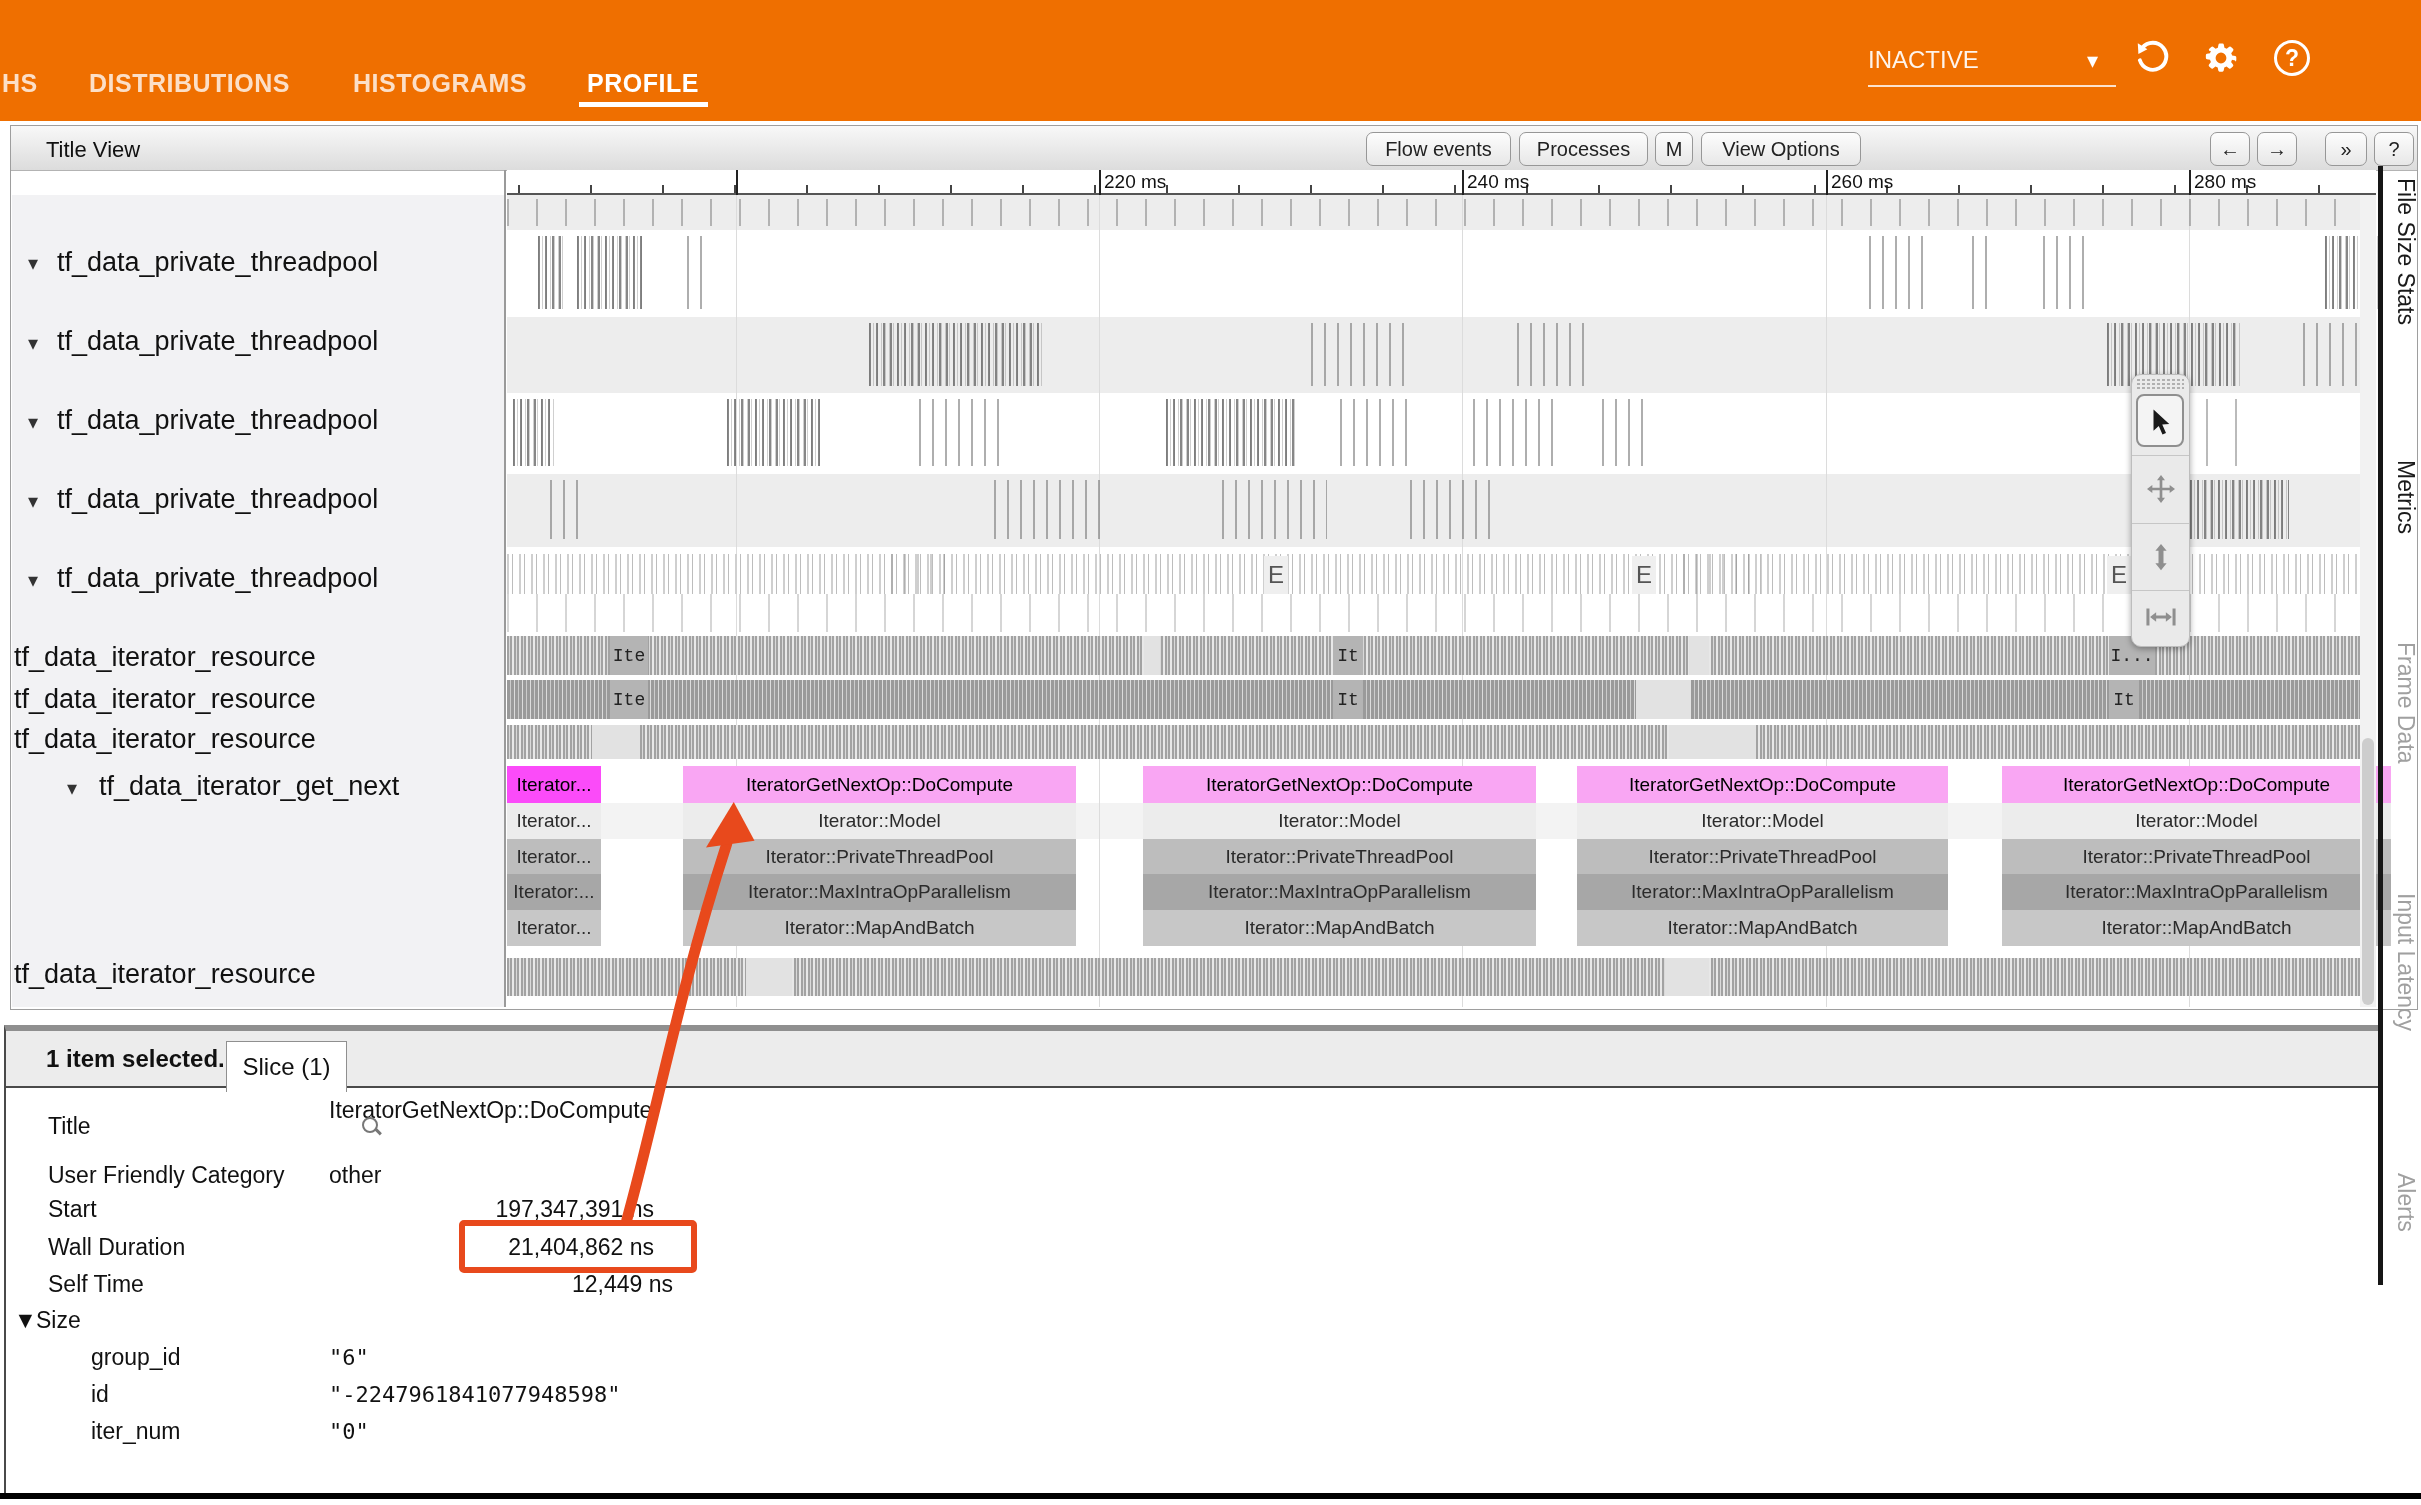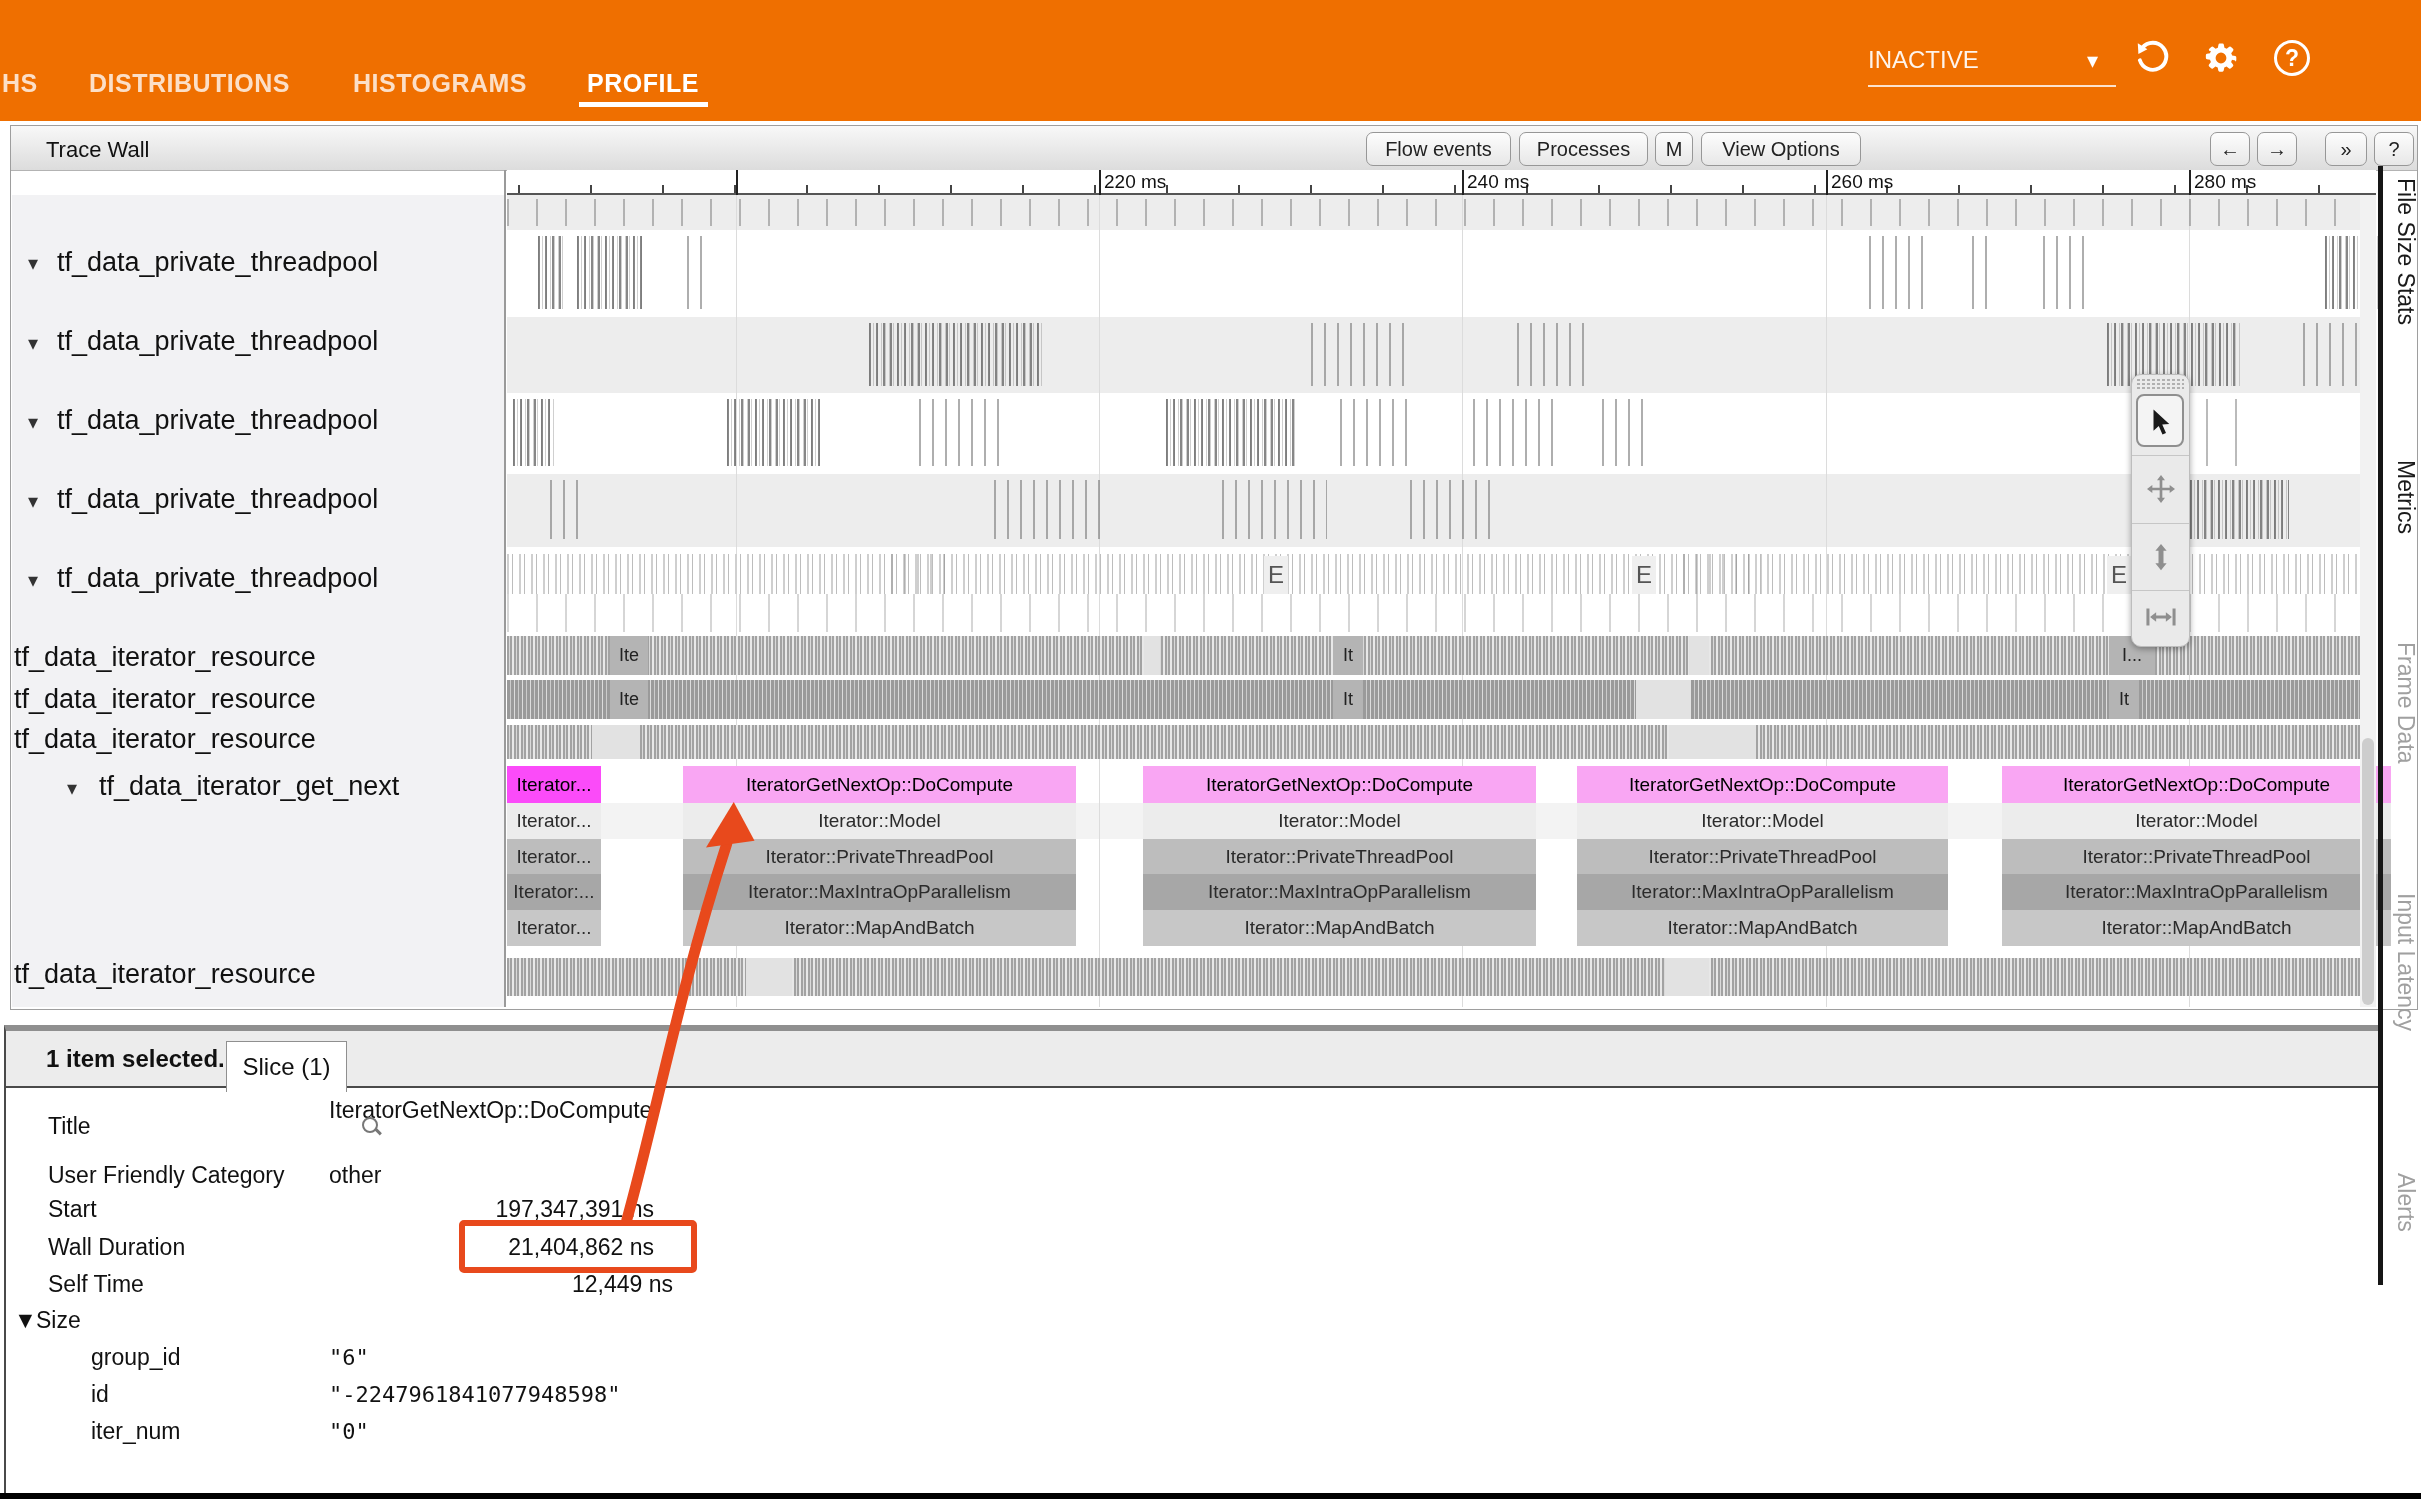--- a/index.html
+++ b/index.html
@@ -36,21 +36,21 @@
   .tracklabel{font-size:27px;color:#111;white-space:nowrap;}
   .tri{font-size:20px;color:#333;}
   .tk{background-image:repeating-linear-gradient(90deg,rgba(105,105,105,.8) 0 2px,transparent 2px 7px),
                        repeating-linear-gradient(90deg,rgba(150,150,150,.45) 0 1px,transparent 1px 4px);}
   .tk-b{background-image:repeating-linear-gradient(90deg,rgba(120,120,120,.6) 0 2px,transparent 2px 13px);}
   .tk-c{background-image:repeating-linear-gradient(90deg,rgba(130,130,130,.55) 0 2px,transparent 2px 29px);}
   .tk-light{background-image:repeating-linear-gradient(90deg,#cfcfcf 0 2px,transparent 2px 5px,#bdbdbd 5px 6px,transparent 6px 12px);}
   .bc{background-color:#e6e6e6;background-image:repeating-linear-gradient(90deg,#a2a2a2 0 2px,#d9d9d9 2px 3px,#a2a2a2 3px 5px,#e8e8e8 5px 7px);}
   .bc-dense{background-color:#ddd;background-image:repeating-linear-gradient(90deg,#9a9a9a 0 3px,#cccccc 3px 4px,#9a9a9a 4px 7px,#dcdcdc 7px 8px);}
   .bcgap{background:#e2e2e2;}
-  .resmark{background:#b4b4b4;color:#222;font-size:18px;display:flex;align-items:center;justify-content:center;}
+  .resmark{background:#b4b4b4;color:#222;font-size:18px;display:flex;align-items:center;justify-content:center;font-family:Liberation Mono, monospace;}
   .emark{background:#efefef;color:#555;font-size:24px;display:flex;align-items:center;justify-content:center;}
   .chip{height:37px;top:766px;display:flex;align-items:center;justify-content:center;font-size:19px;color:#000;box-sizing:border-box;}
   .sbar{height:36px;display:flex;align-items:center;justify-content:center;font-size:19px;color:#2b2b2b;box-sizing:border-box;}
   
   .palette{left:2131px;top:374px;width:59px;height:273px;background:#eaeaea;border:1px solid #bdbdbd;border-radius:10px;
            box-shadow:0 2px 6px rgba(0,0,0,.35);box-sizing:border-box;}
   .pal-grip{left:2136px;top:378px;width:48px;height:12px;
            background-image:radial-gradient(#b0b0b0 1.2px,transparent 1.3px);background-size:5px 4px;}
   .pal-sep{left:2132px;width:57px;height:1px;background:#c6c6c6;}
   .pal-cell{left:2131px;width:59px;height:63px;display:flex;align-items:center;justify-content:center;}
@@ -105,21 +105,21 @@
   </div>
   <div class="abs" style="left:2203px;top:40px;width:36px;height:36px;">
     <svg width="36" height="36" viewBox="0 0 24 24">
       <path fill="#fff" fill-rule="evenodd" d="M21.4 13.6l-2.1-.4a7 7 0 0 1-.6 1.5l1.3 1.7a.9.9 0 0 1-.1 1.2l-1.3 1.3a.9.9 0 0 1-1.2.1l-1.7-1.3a7 7 0 0 1-1.5.6l-.4 2.1a.9.9 0 0 1-.9.7h-1.8a.9.9 0 0 1-.9-.7l-.4-2.1a7 7 0 0 1-1.5-.6l-1.7 1.3a.9.9 0 0 1-1.2-.1l-1.3-1.3a.9.9 0 0 1-.1-1.2l1.3-1.7a7 7 0 0 1-.6-1.5l-2.1-.4a.9.9 0 0 1-.7-.9v-1.8a.9.9 0 0 1 .7-.9l2.1-.4a7 7 0 0 1 .6-1.5L4.1 7.1A.9.9 0 0 1 4.2 5.9L5.5 4.6a.9.9 0 0 1 1.2-.1l1.7 1.3a7 7 0 0 1 1.5-.6l.4-2.1a.9.9 0 0 1 .9-.7h1.8a.9.9 0 0 1 .9.7l.4 2.1a7 7 0 0 1 1.5.6l1.7-1.3a.9.9 0 0 1 1.2.1l1.3 1.3a.9.9 0 0 1 .1 1.2l-1.3 1.7a7 7 0 0 1 .6 1.5l2.1.4a.9.9 0 0 1 .7.9v1.8a.9.9 0 0 1-.7.9zM12 8.4a3.6 3.6 0 1 0 0 7.2 3.6 3.6 0 0 0 0-7.2z"></path>
     </svg>
   </div>
   <div class="abs" style="left:2274px;top:40px;width:36px;height:36px;border:3px solid #fff;border-radius:50%;box-sizing:border-box;display:flex;align-items:center;justify-content:center;color:#fff;font-size:23px;font-weight:bold;">?</div>
 
   <div class="abs panel"></div>
   <div class="abs titlebar"></div>
-  <div class="abs tv-title">Trace Wall</div>
+  <div class="abs tv-title">Title View</div>
 
   <div class="abs btn" style="left:1366px;width:145px;">Flow events</div>
   <div class="abs btn" style="left:1519px;width:129px;">Processes</div>
   <div class="abs btn" style="left:1655px;width:38px;">M</div>
   <div class="abs btn" style="left:1701px;width:160px;">View Options</div>
   <div class="abs searchbox" style="left:1869px;width:333px;">
     <span>IteratorGetNext</span>
     <span class="cnt">0 of 126</span>
   </div>
   <div class="abs btn" style="left:2210px;width:40px;">←</div>

